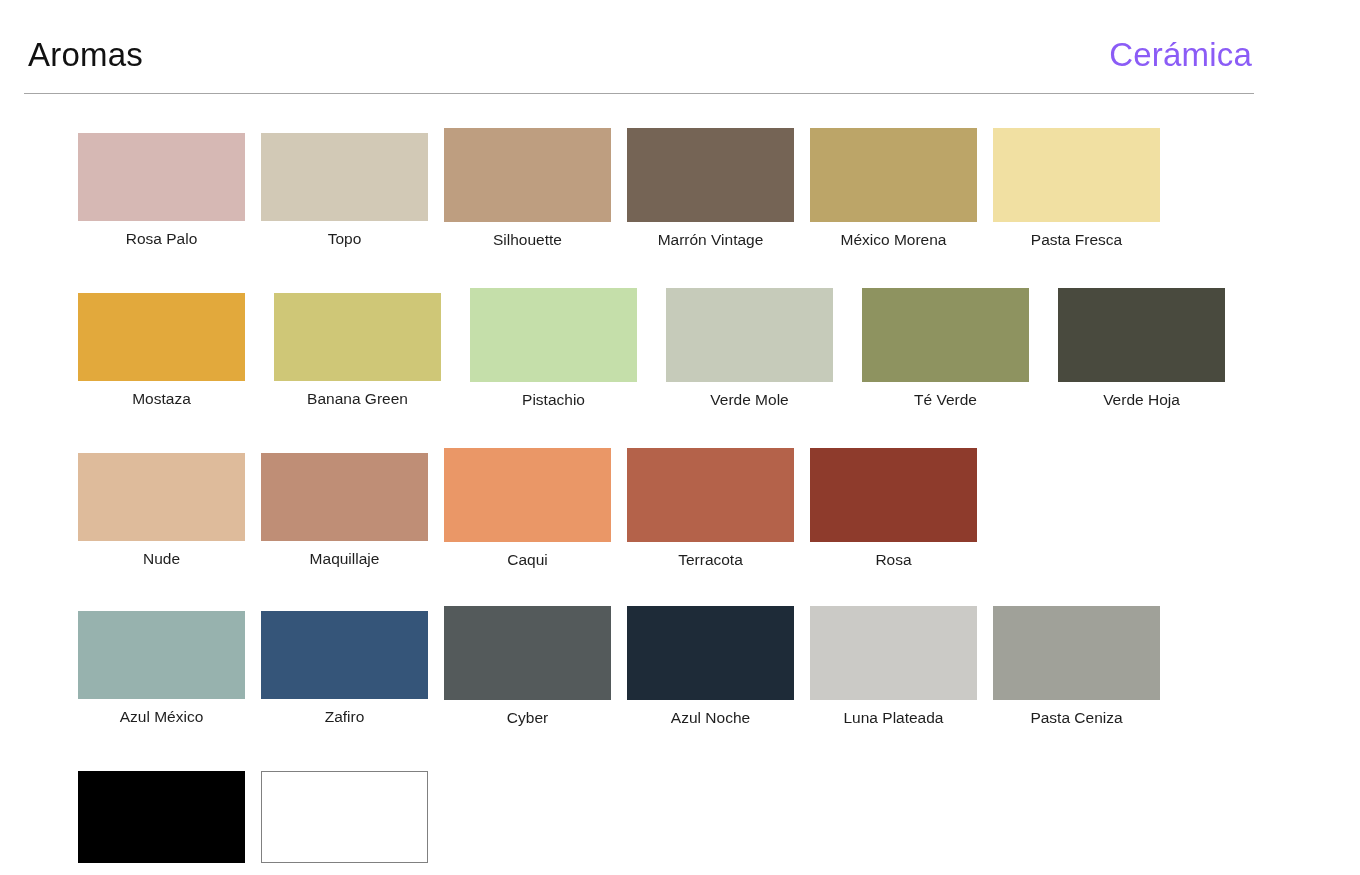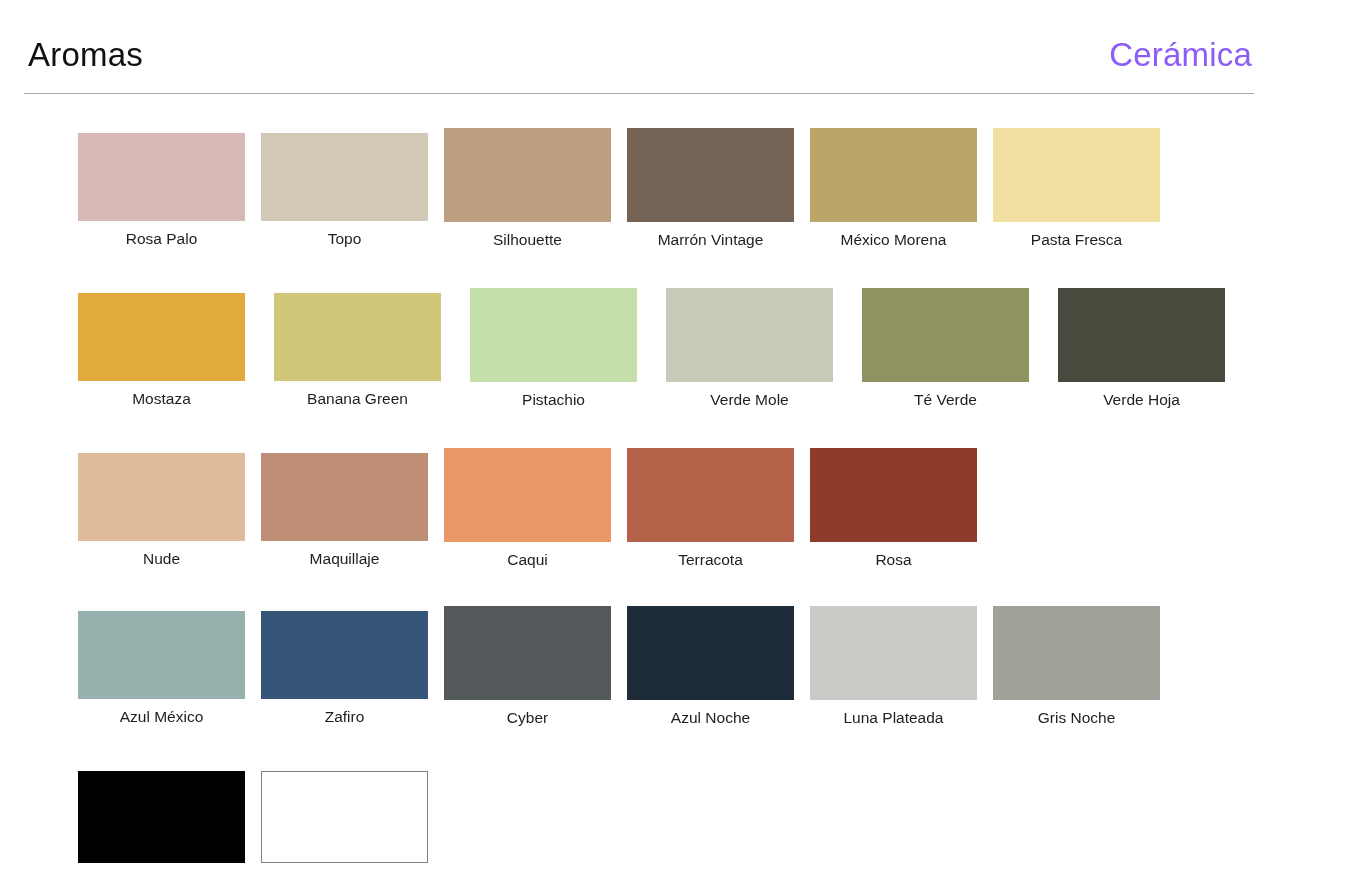--- a/index.html
+++ b/index.html
@@ -210,21 +210,21 @@
       <div class="swatch-cell col-4">
         <div class="chip" style="background-color: rgb(30, 43, 56);"></div>
         <div class="swatch-label">Azul Noche</div>
       </div>
       <div class="swatch-cell col-5">
         <div class="chip" style="background-color: rgb(203, 202, 198);"></div>
         <div class="swatch-label">Luna Plateada</div>
       </div>
       <div class="swatch-cell col-6">
         <div class="chip" style="background-color: rgb(160, 161, 153);"></div>
-        <div class="swatch-label">Gris Noche</div>
+        <div class="swatch-label">Pasta Ceniza</div>
       </div>
     </div>
     <div class="swatch-row row-5">
       <div class="swatch-cell col-1">
         <div class="chip" style="background-color: rgb(0, 0, 0);"></div>
         <div class="swatch-label">Negro</div>
       </div>
       <div class="swatch-cell col-2">
         <div class="chip outlined" style="background-color: rgb(255, 255, 255);"></div>
         <div class="swatch-label">Blanco</div>

